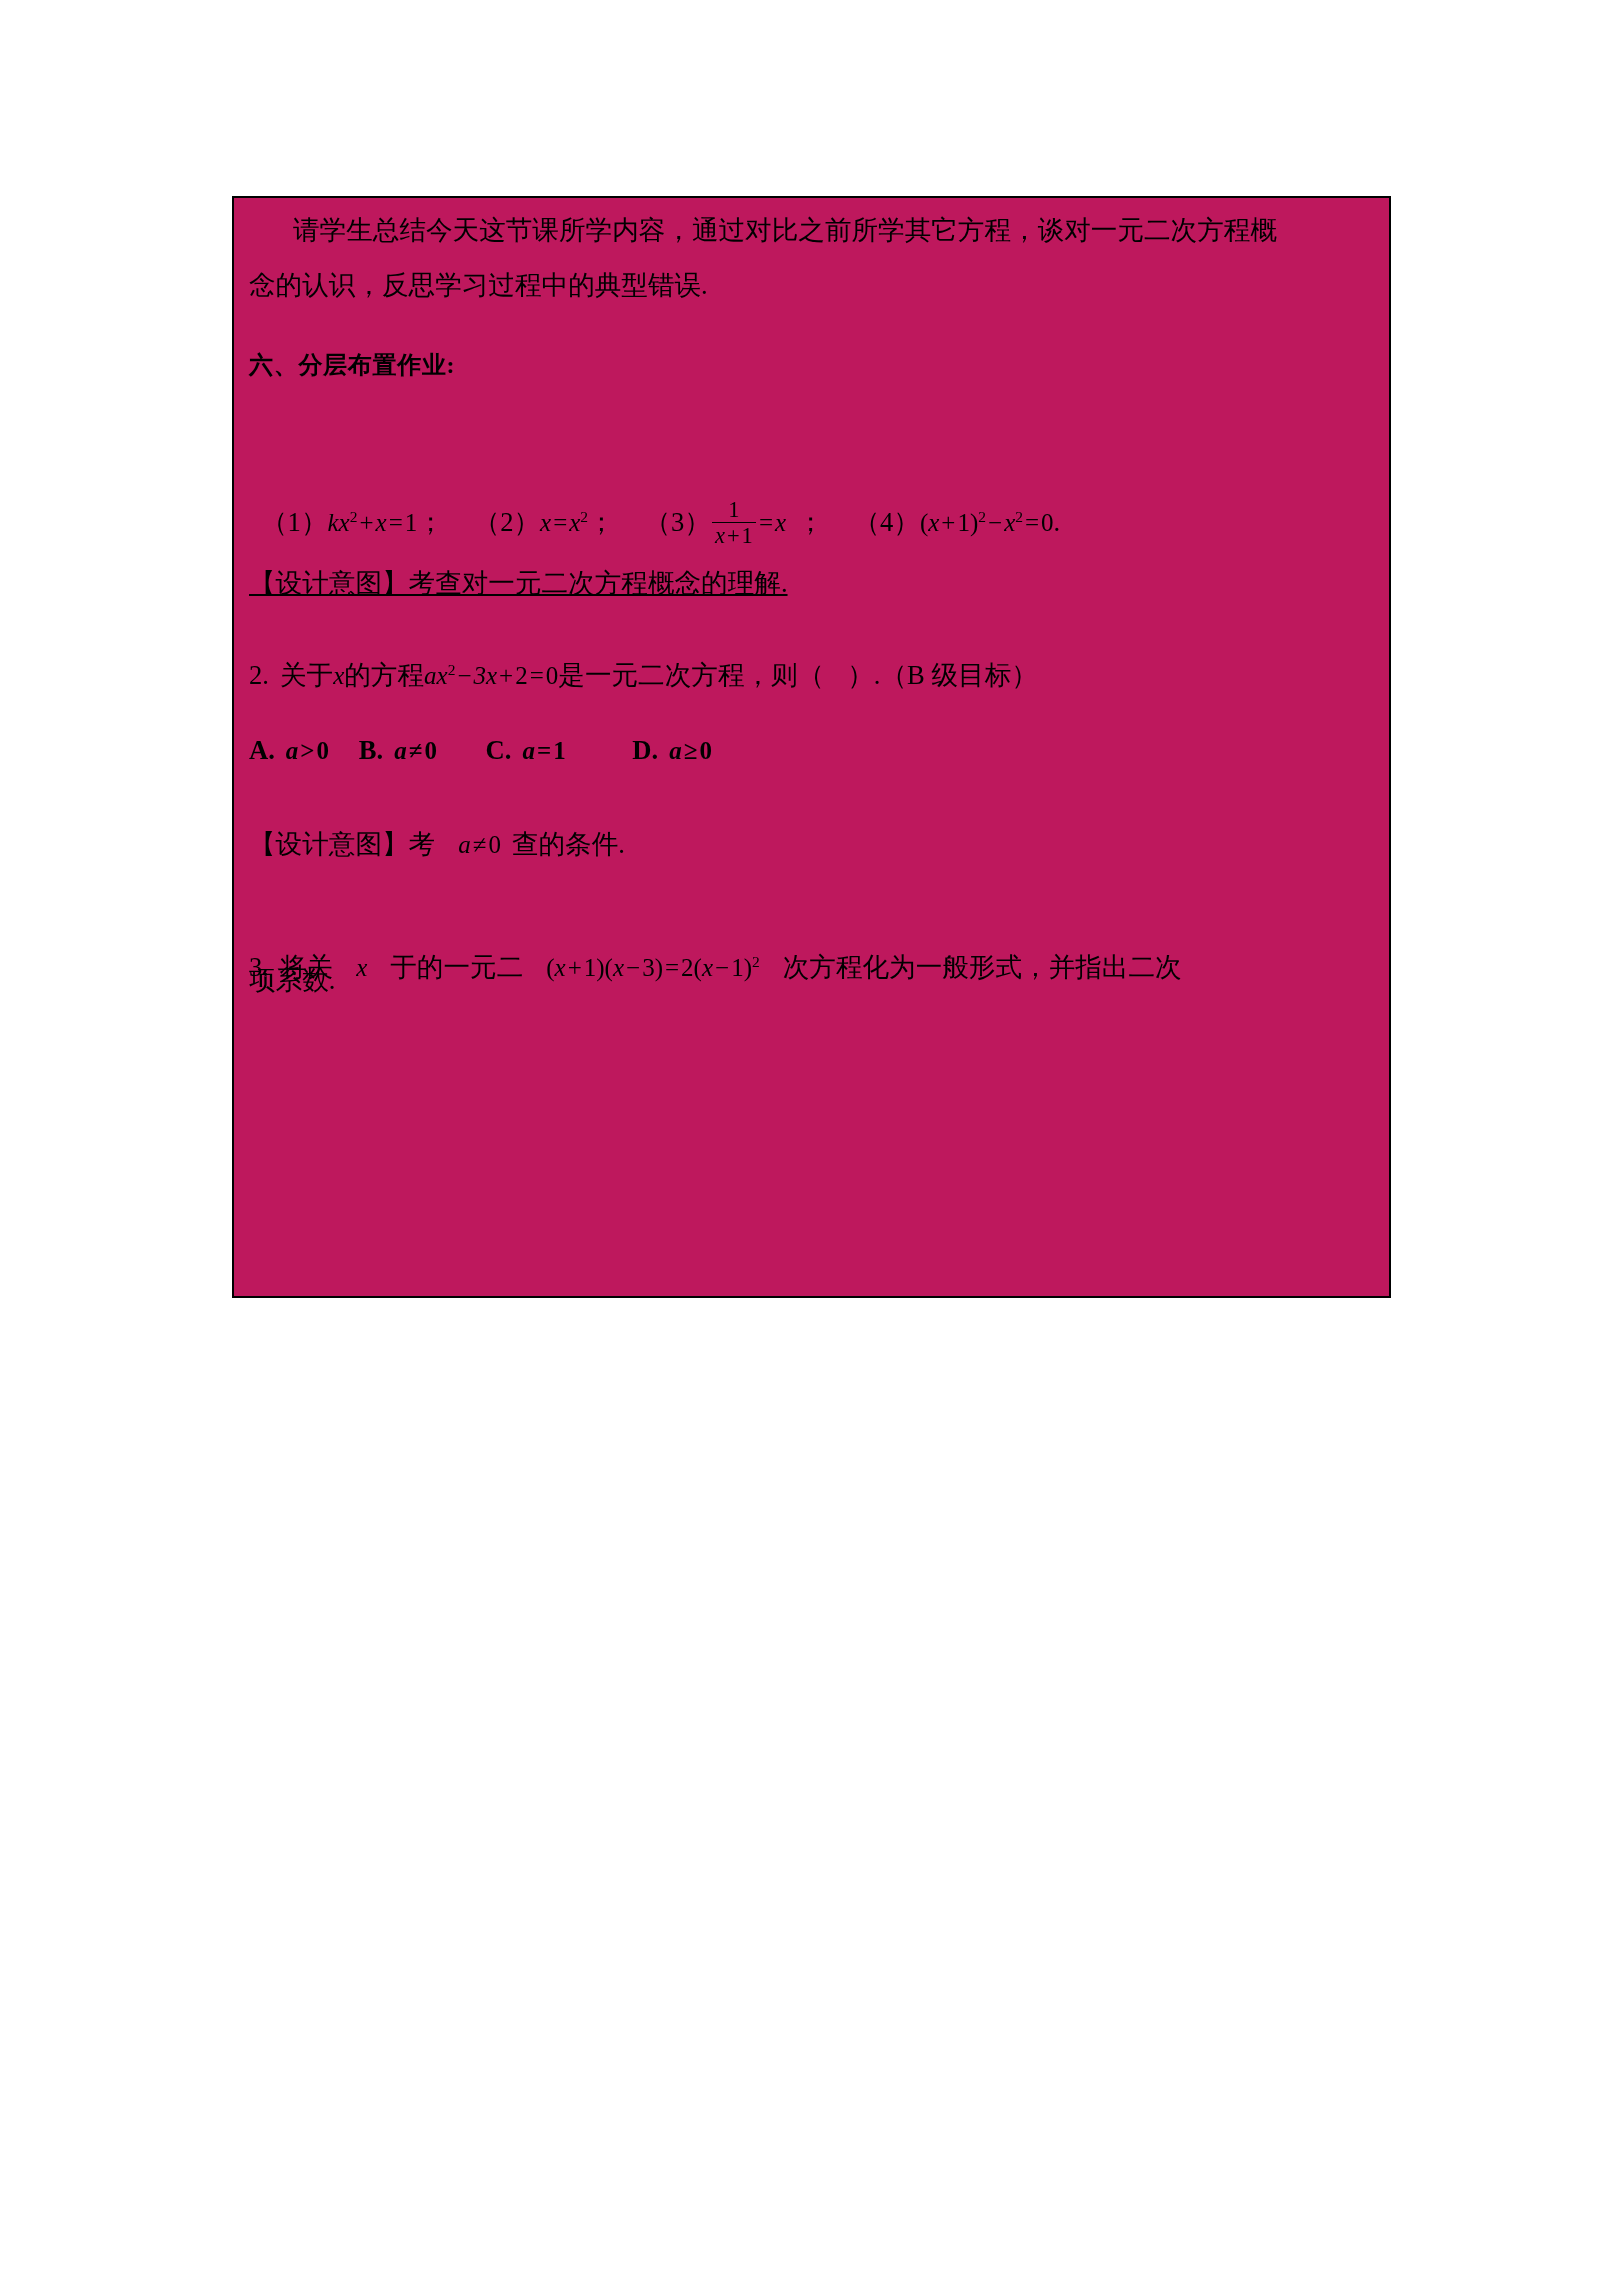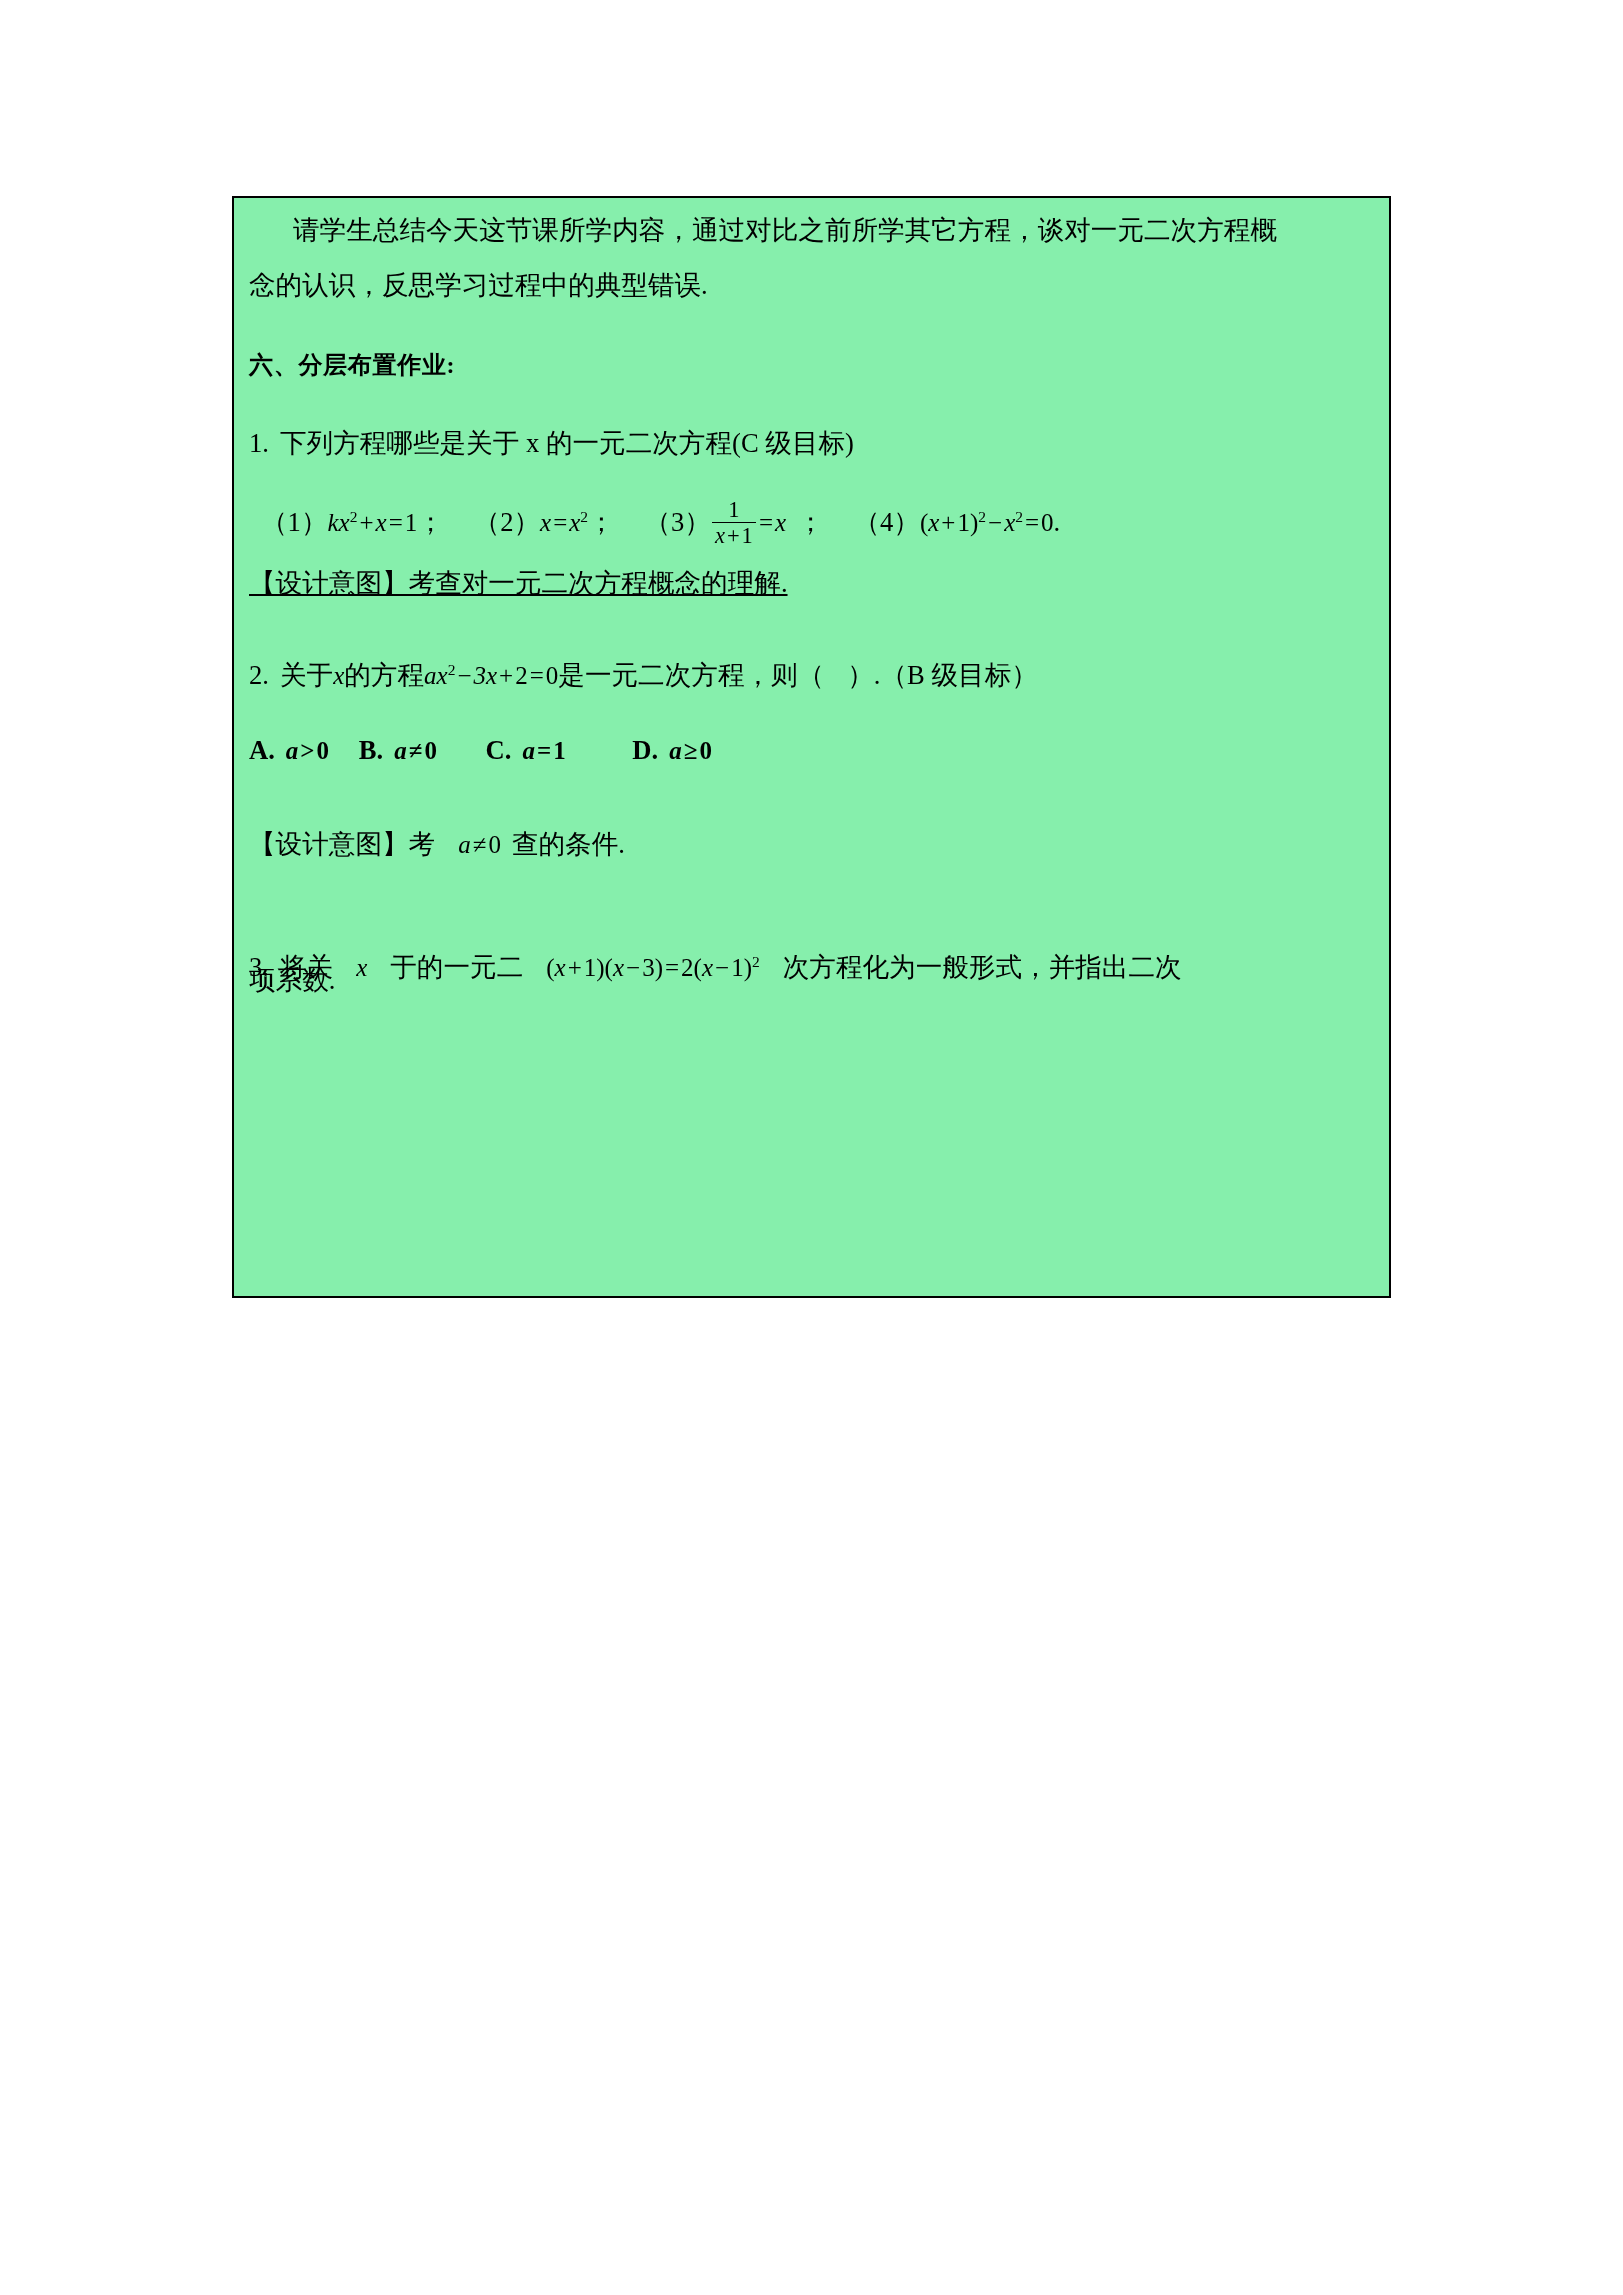--- a/index.html
+++ b/index.html
@@ -18,21 +18,21 @@
 
   
   #doc-frame {
     position: absolute;
     left: 232px;
     top: 196px;
     width: 1159px;
     height: 1102px;
     border: 2px solid #000000;
     box-sizing: border-box;
-    background: #86efac;
+    background: #be185d;
   }
   #doc-body {
     position: relative;
     width: 100%;
     height: 100%;
   }
 
   
   .line {
     position: absolute;
@@ -112,23 +112,20 @@
 
 <div id="doc-frame">
   <div id="doc-body">
 
     <div class="line" style="left:59px; top:19px;">请学生总结今天这节课所学内容，通过对比之前所学其它方程，谈对一元二次方程概</div>
 
     <div class="line" style="left:15px; top:74px;">念的认识，反思学习过程中的典型错误.</div>
 
     <div class="line heading" style="left:15px; top:155px;">六、分层布置作业:</div>
 
-    <div class="line" style="left:15px; top:232px;">
-      <span>1.</span><span class="gap-sm"></span><span>下列方程哪些是关于 x 的一元二次方程</span><span>(C 级目标)</span>
-    </div>
 
     <div class="line" style="left:27px; top:300px;">
 
       <span>（1）</span><span class="math"><span>k</span><span>x</span><sup class="exp">2</sup><span class="op">+</span><span>x</span><span class="op">=</span><span class="num">1</span></span><span>；</span><span class="gap-md"></span>
 
       <span>（2）</span><span class="math"><span>x</span><span class="op">=</span><span>x</span><sup class="exp">2</sup></span><span>；</span><span class="gap-md"></span>
 
       <span>（3）</span><span class="math"><span class="frac"><span class="top">1</span><span class="bar"></span><span class="bot"><span>x</span><span class="op">+</span><span class="num">1</span></span></span><span class="op">=</span><span>x</span></span><span class="gap-sm"></span><span>；</span><span class="gap-md"></span>
 
       <span>（4）</span><span class="math"><span class="paren">(</span><span>x</span><span class="op">+</span><span class="num">1</span><span class="paren">)</span><sup class="exp">2</sup><span class="op">−</span><span>x</span><sup class="exp">2</sup><span class="op">=</span><span class="num">0</span></span><span>.</span>

